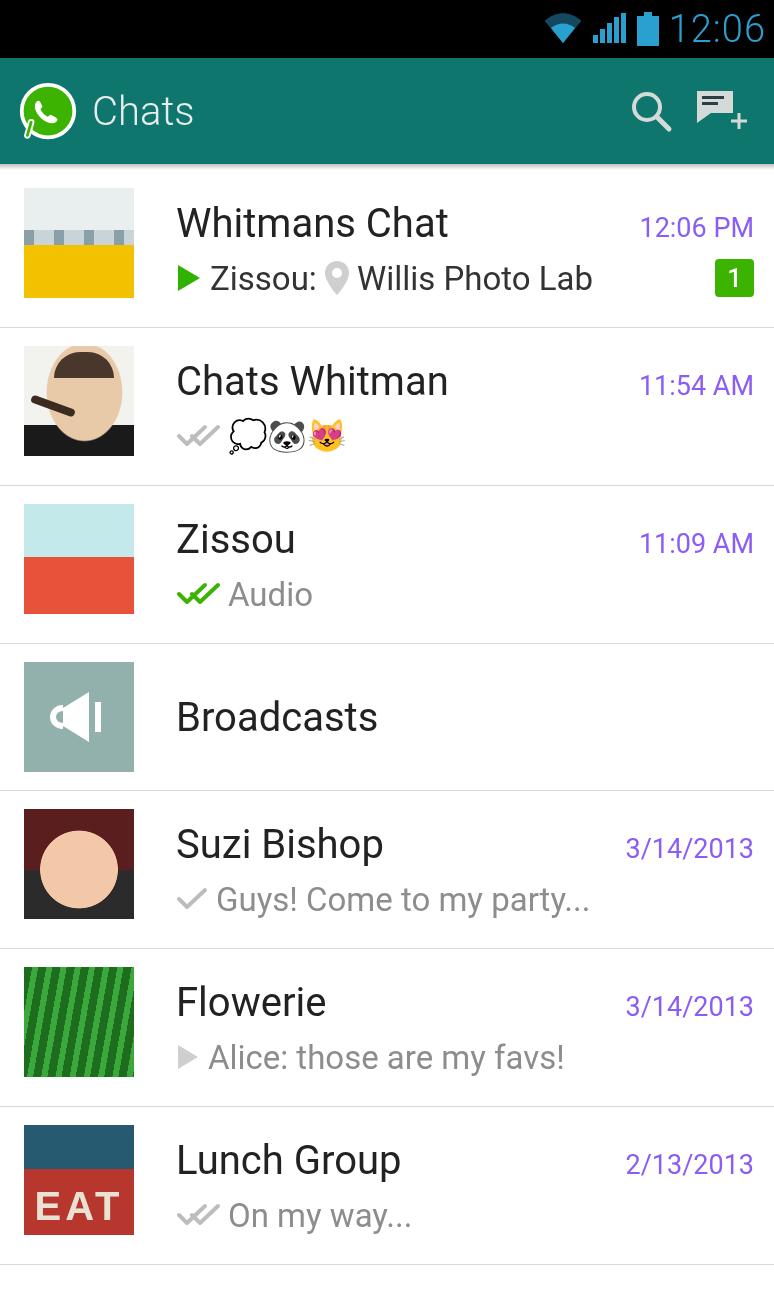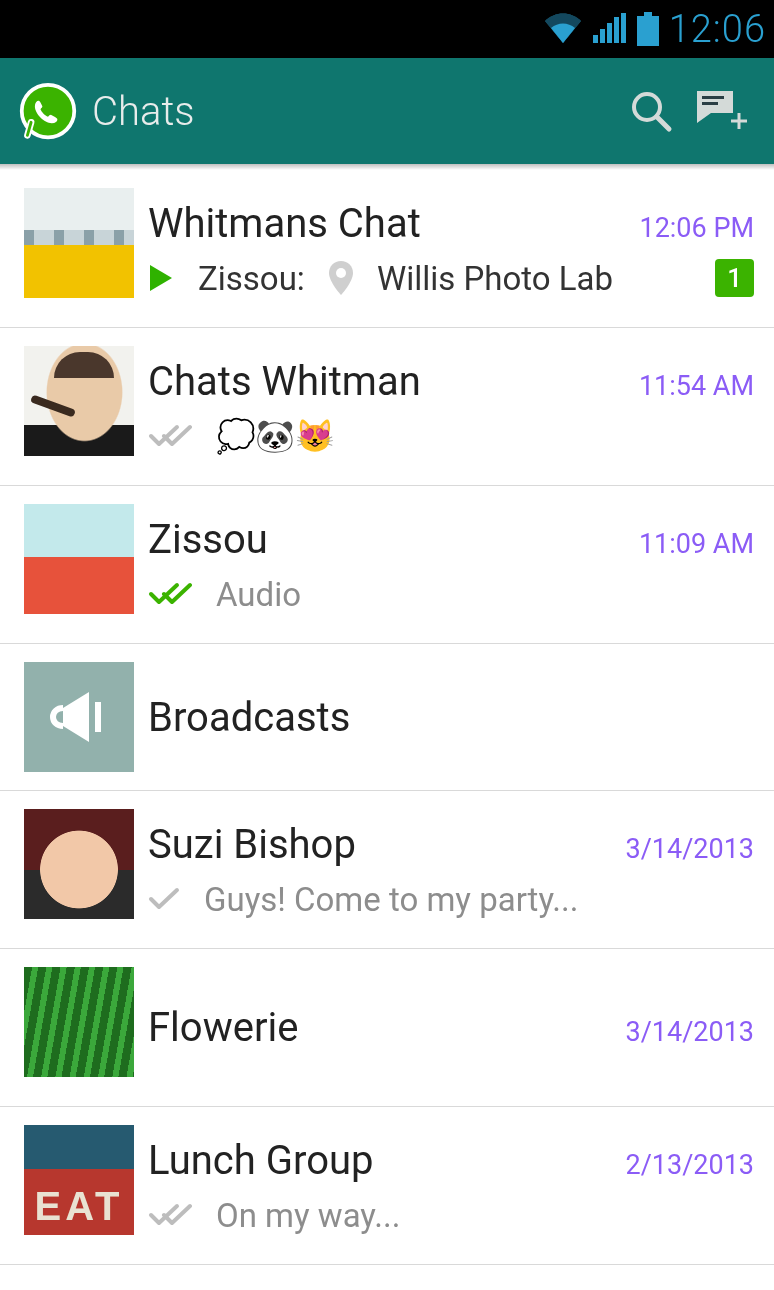--- a/index.html
+++ b/index.html
@@ -8,26 +8,26 @@
   .status-bar .clock { color: #2aa0d0; font-size: 38px; font-weight: 300; letter-spacing: 1px; }
   .status-bar svg { display: block; }
   .action-bar { height: 106px; background: #0f766e; display: flex; align-items: center; padding: 0 18px; position: relative; }
   .action-bar .logo { width: 60px; height: 60px; margin-right: 14px; }
   .action-bar .title { color: #e8eceb; font-size: 40px; font-weight: 300; flex: 1; }
   .action-bar .icon-btn { width: 70px; height: 70px; display: flex; align-items: center; justify-content: center; }
   .ab-shadow { height: 6px; background: linear-gradient(to bottom, rgba(0,0,0,0.25), rgba(0,0,0,0)); }
   .chat-list { }
   .row { display: flex; padding: 18px 20px 18px 24px; border-bottom: 1px solid #d9d9d9; min-height: 158px; }
   .row.short { min-height: 142px; }
-  .avatar { width: 110px; height: 110px; margin-right: 14px; flex-shrink: 0; background: #cfd9d8; display: flex; align-items: center; justify-content: center; }
+  .avatar { width: 110px; height: 110px; margin-right: 42px; flex-shrink: 0; background: #cfd9d8; display: flex; align-items: center; justify-content: center; }
   .content { flex: 1; display: flex; flex-direction: column; justify-content: center; min-width: 0; }
   .top-line { display: flex; justify-content: space-between; align-items: baseline; }
   .name { font-size: 40px; color: #222; font-weight: 400; }
   .time { font-size: 27px; color: #8b5cf6; white-space: nowrap; margin-left: 12px; }
-  .sub-line { display: flex; align-items: center; margin-top: 12px; font-size: 33px; color: #8d8d8d; gap: 24px; min-width: 0; }
+  .sub-line { display: flex; align-items: center; margin-top: 12px; font-size: 33px; color: #8d8d8d; gap: 8px; min-width: 0; }
   .sub-line .text { white-space: nowrap; overflow: hidden; text-overflow: ellipsis; color: #8d8d8d; }
   .sub-line .text.black { color: #333; }
   .badge { background: #3bb300; color: #fff; font-size: 26px; padding: 4px 12px; border-radius: 4px; margin-left: auto; font-weight: 500; }
   .tick { flex-shrink: 0; }
   .media-icon { flex-shrink: 0; }
   .emoji { font-size: 32px; }
   
   .av-train {
     background:
       linear-gradient(to bottom, #e9efef 0 38%, transparent 38%),
@@ -194,20 +194,27 @@
         </div>
       </div>
     </div>
     <div class="row">
       <div class="avatar av-flower"></div>
       <div class="content">
         <div class="top-line">
           <span class="name">Flowerie</span>
           <span class="time">3/14/2013</span>
         </div>
+        <div class="sub-line">
+          <svg class="media-icon" width="24" height="28" viewBox="0 0 24 28">
+            <path d="M2 2 L22 14 L2 26 Z" fill="#cfcfcf"></path>
+          </svg>
+          <span class="text">Alice:</span>
+          <span class="text">those are my favs!</span>
+        </div>
       </div>
     </div>
     <div class="row">
       <div class="avatar av-lunch">
         <div class="eat">EAT</div>
       </div>
       <div class="content">
         <div class="top-line">
           <span class="name">Lunch Group</span>
           <span class="time">2/13/2013</span>

